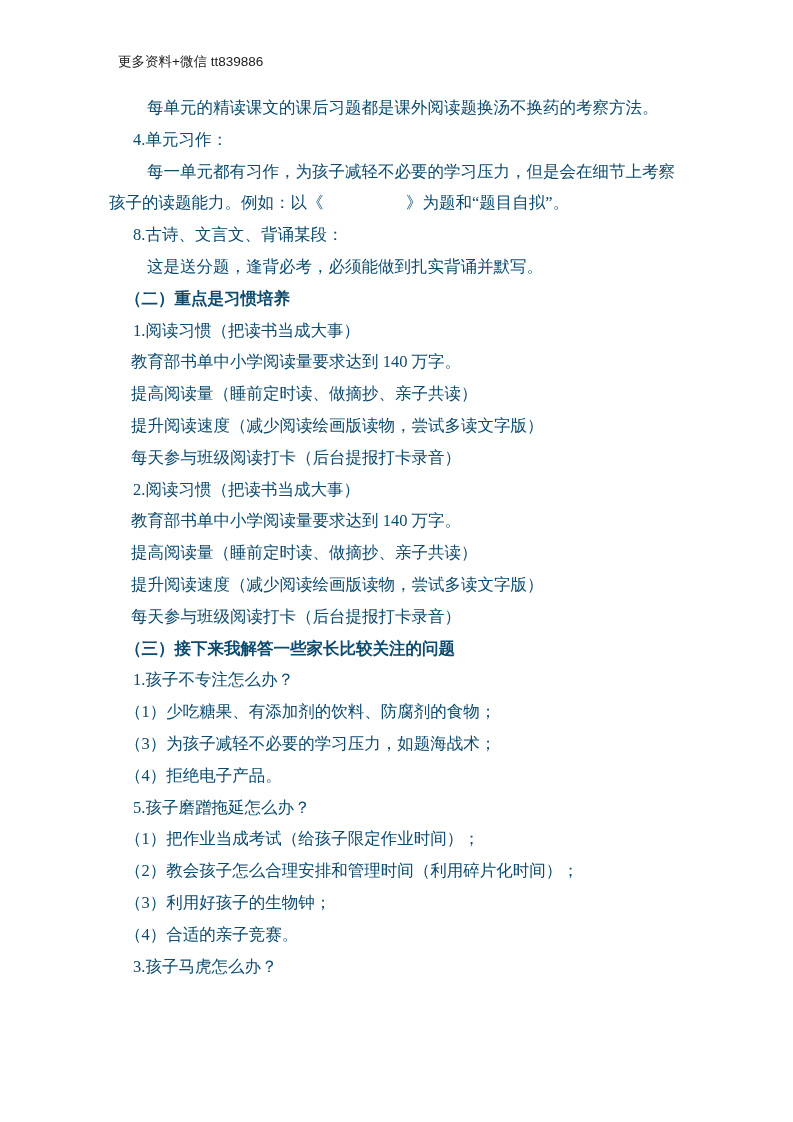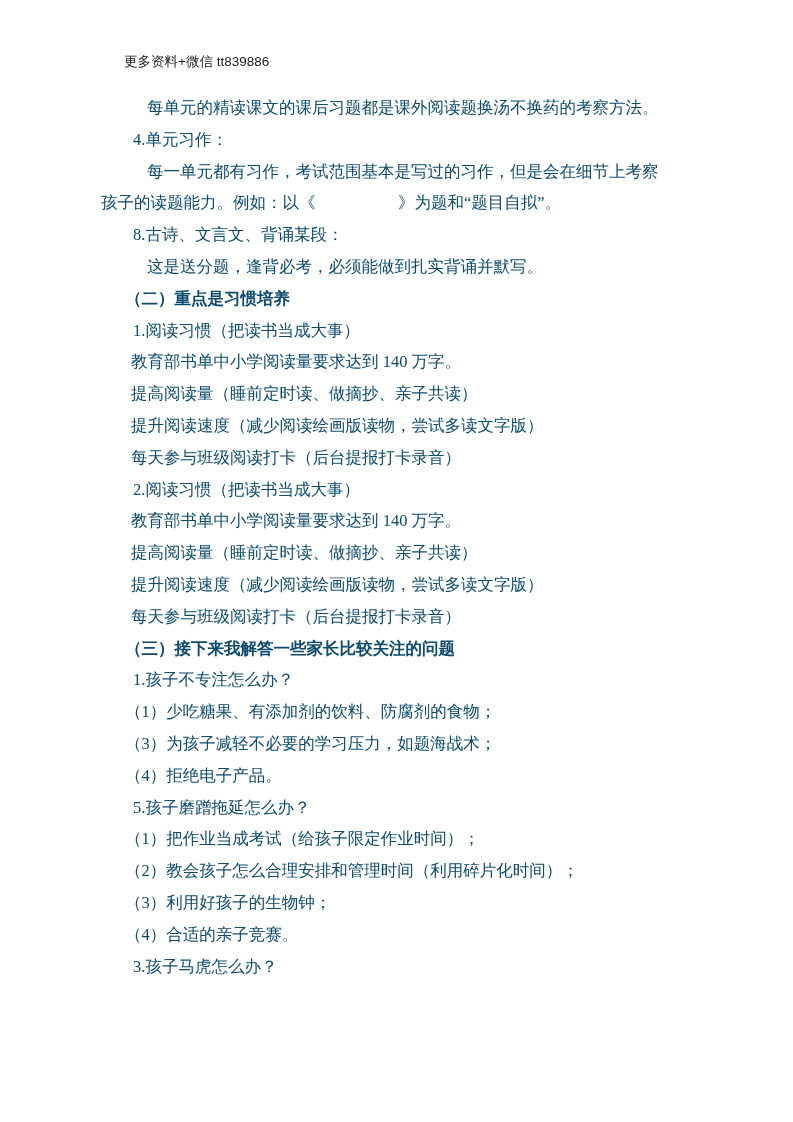--- a/index.html
+++ b/index.html
@@ -10,21 +10,21 @@
   .page {
     position: relative;
     width: 793px;
     height: 1122px;
     background: #ffffff;
     overflow: hidden;
     font-family: "Liberation Serif", "DejaVu Serif", serif;
   }
   .watermark {
     position: absolute;
-    left: 124px;
+    left: 118px;
     top: 53px;
     font-family: "Liberation Sans", "DejaVu Sans", sans-serif;
     font-size: 13.5px;
     line-height: 17px;
     color: #1c1c1c;
     white-space: pre;
   }
   .content {
     position: absolute;
     left: 101px;
@@ -33,35 +33,35 @@
     color: #0c4a6e;
   }
   .line {
     height: 31.8px;
     line-height: 31.8px;
     font-size: 16.5px;
     white-space: pre;
     overflow: visible;
   }
   .l-paragraph              { padding-left: 46px; }
-  .l-paragraph-continuation { padding-left: 0; }
+  .l-paragraph-continuation { padding-left: 0; margin-left: 8px; }
   .l-numbered-item          { padding-left: 32px; }
   .l-plain-item             { padding-left: 30px; }
   .l-sub-item               { padding-left: 24px; }
   .l-section-heading        { padding-left: 24px; font-weight: 700; }
 </style>
 </head>
 <body>
 
 <div class="page">
   <div class="watermark">更多资料+微信 tt839886</div>
   <div class="content">
       <div class="line l-paragraph">每单元的精读课文的课后习题都是课外阅读题换汤不换药的考察方法。</div>
       <div class="line l-numbered-item">4.单元习作：</div>
-      <div class="line l-paragraph">每一单元都有习作，考试范围基本是写过的习作，但是会在细节上考察</div>
+      <div class="line l-paragraph">每一单元都有习作，为孩子减轻不必要的学习压力，但是会在细节上考察</div>
       <div class="line l-paragraph-continuation">孩子的读题能力。例如：以《　　　　　》为题和“题目自拟”。</div>
       <div class="line l-numbered-item">8.古诗、文言文、背诵某段：</div>
       <div class="line l-paragraph">这是送分题，逢背必考，必须能做到扎实背诵并默写。</div>
       <div class="line l-section-heading">（二）重点是习惯培养</div>
       <div class="line l-numbered-item">1.阅读习惯（把读书当成大事）</div>
       <div class="line l-plain-item">教育部书单中小学阅读量要求达到 140 万字。</div>
       <div class="line l-plain-item">提高阅读量（睡前定时读、做摘抄、亲子共读）</div>
       <div class="line l-plain-item">提升阅读速度（减少阅读绘画版读物，尝试多读文字版）</div>
       <div class="line l-plain-item">每天参与班级阅读打卡（后台提报打卡录音）</div>
       <div class="line l-numbered-item">2.阅读习惯（把读书当成大事）</div>

